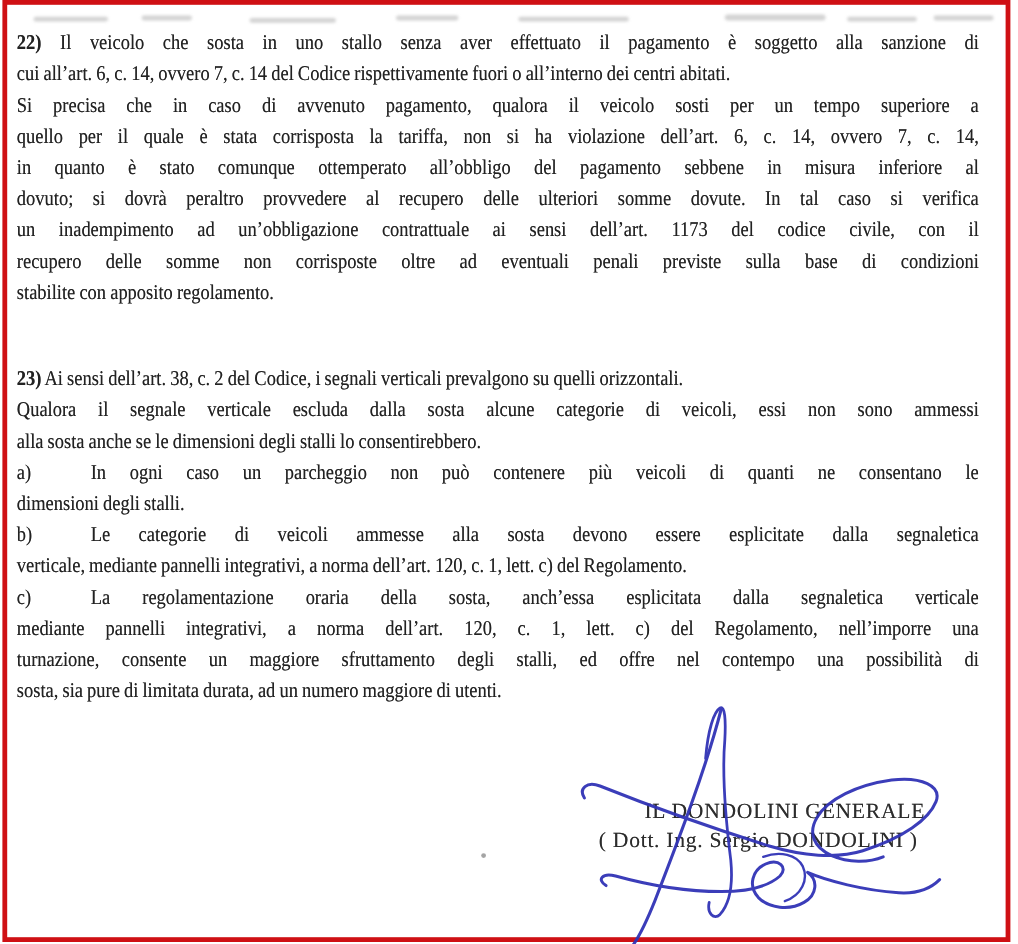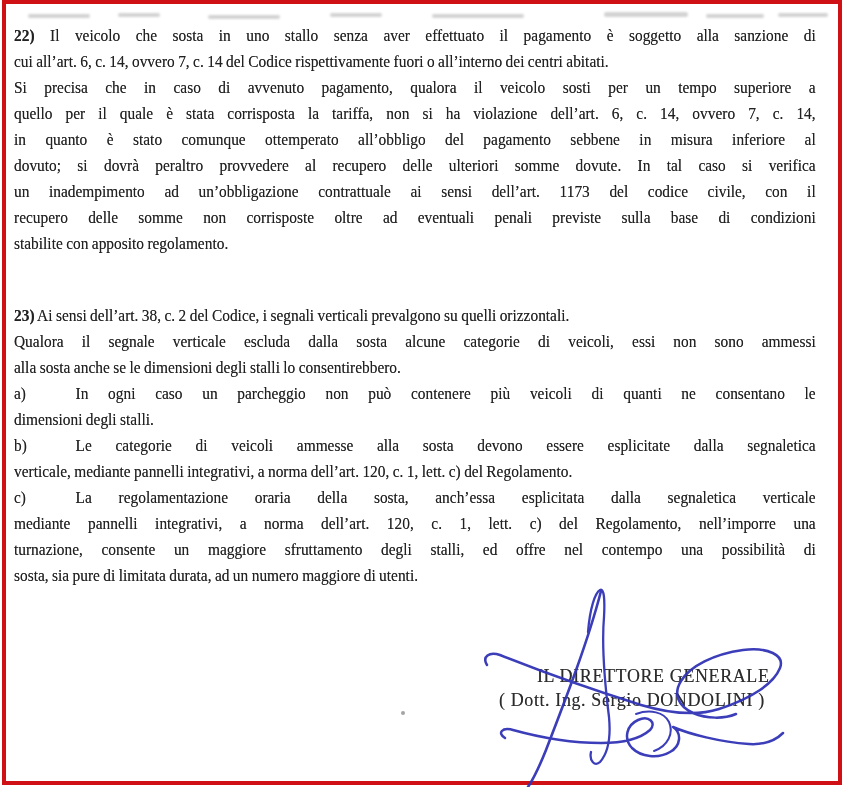--- a/index.html
+++ b/index.html
@@ -108,21 +108,21 @@
   <div class="ln"><span class="abc">a)</span><span>In ogni caso un parcheggio non può contenere più veicoli di quanti ne consentano le</span></div>
   <div class="ln nj"><span>dimensioni degli stalli.</span></div>
   <div class="ln"><span class="abc">b)</span><span>Le categorie di veicoli ammesse alla sosta devono essere esplicitate dalla segnaletica</span></div>
   <div class="ln nj"><span>verticale, mediante pannelli integrativi, a norma dell’art. 120, c. 1, lett. c) del Regolamento.</span></div>
   <div class="ln"><span class="abc">c)</span><span>La regolamentazione oraria della sosta, anch’essa esplicitata dalla segnaletica verticale</span></div>
   <div class="ln"><span>mediante pannelli integrativi, a norma dell’art. 120, c. 1, lett. c) del Regolamento, nell’imporre una</span></div>
   <div class="ln"><span>turnazione, consente un maggiore sfruttamento degli stalli, ed offre nel contempo una possibilità di</span></div>
   <div class="ln nj"><span>sosta, sia pure di limitata durata, ad un numero maggiore di utenti.</span></div>
 </div>
 
-<div class="sig-title">IL DIRETTORE GENERALE</div>
+<div class="sig-title">IL DONDOLINI GENERALE</div>
 <div class="sig-name">( Dott. Ing. Sergio DONDOLINI )</div>
 
 <svg class="ink" width="848" height="787" viewBox="0 0 848 787">
   <g fill="none" stroke-linecap="round" stroke-linejoin="round" opacity="0.95">
     <path stroke-width="2.6" d="M601,591 C588,642 563,706 546,750 C540,765 534,778 528,787" stroke="#3133b6"></path>
     <path stroke-width="2.3" d="M588,632 C590,608 595,593 600,590 C604,588 605,599 604,617 C601,652 606,693 609,717 C611,738 608,753 600,762 C595,767 589,761 591,752" stroke="#3133b6"></path>
     <path stroke-width="2.5" d="M487,665 C482,657 489,651 500,655 C545,673 606,694 641,705 C668,713 697,716 719,709 C753,698 774,683 780,668 C785,655 768,647 743,650 C714,654 690,666 681,681 C673,694 678,706 693,713 C707,719 724,719 736,714" stroke="#3133b6"></path>
     <path stroke-width="2.5" d="M505,738 C497,733 502,727 513,730 C542,738 573,743 601,743 C625,743 641,738 650,730 C657,723 649,715 638,720 C627,725 623,738 632,748 C641,757 658,759 670,752 C681,746 682,733 673,727 C689,734 720,742 749,744 C765,745 776,740 783,733" stroke="#3133b6"></path>
     <path stroke-width="2" d="M636,714 C650,709 664,712 669,722 C674,733 668,746 654,751" stroke="#3133b6"></path>
   </g>

